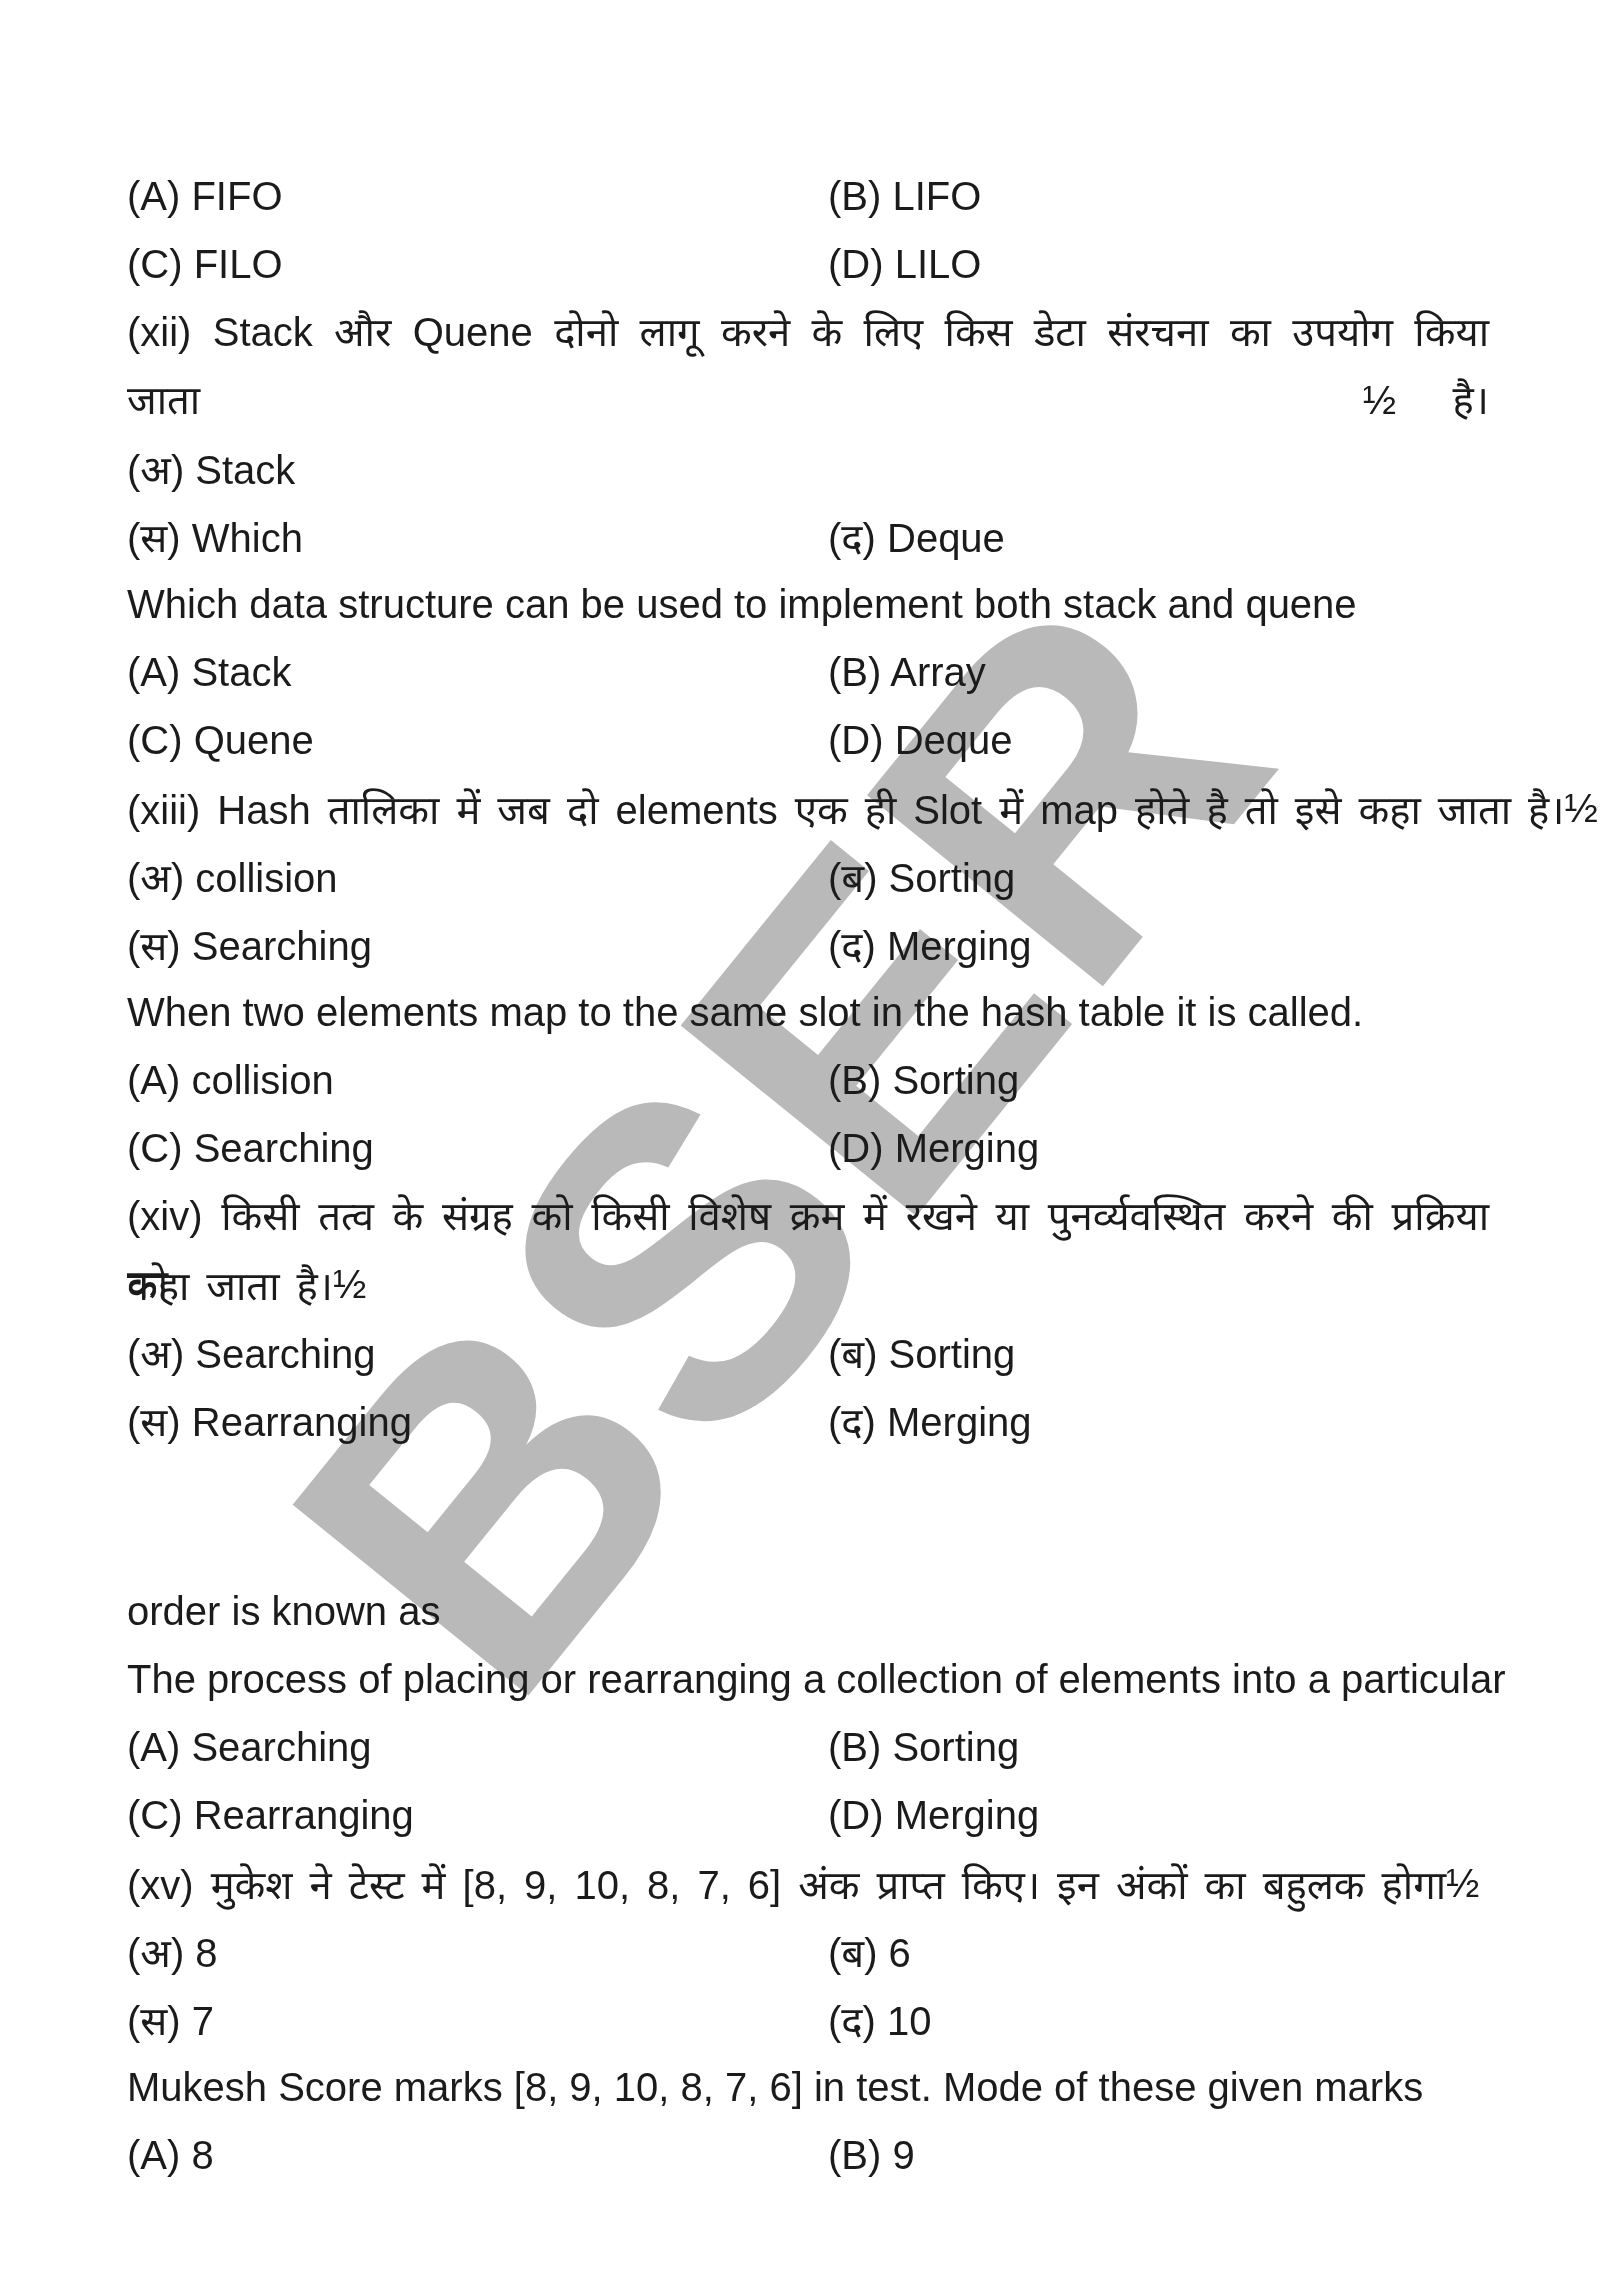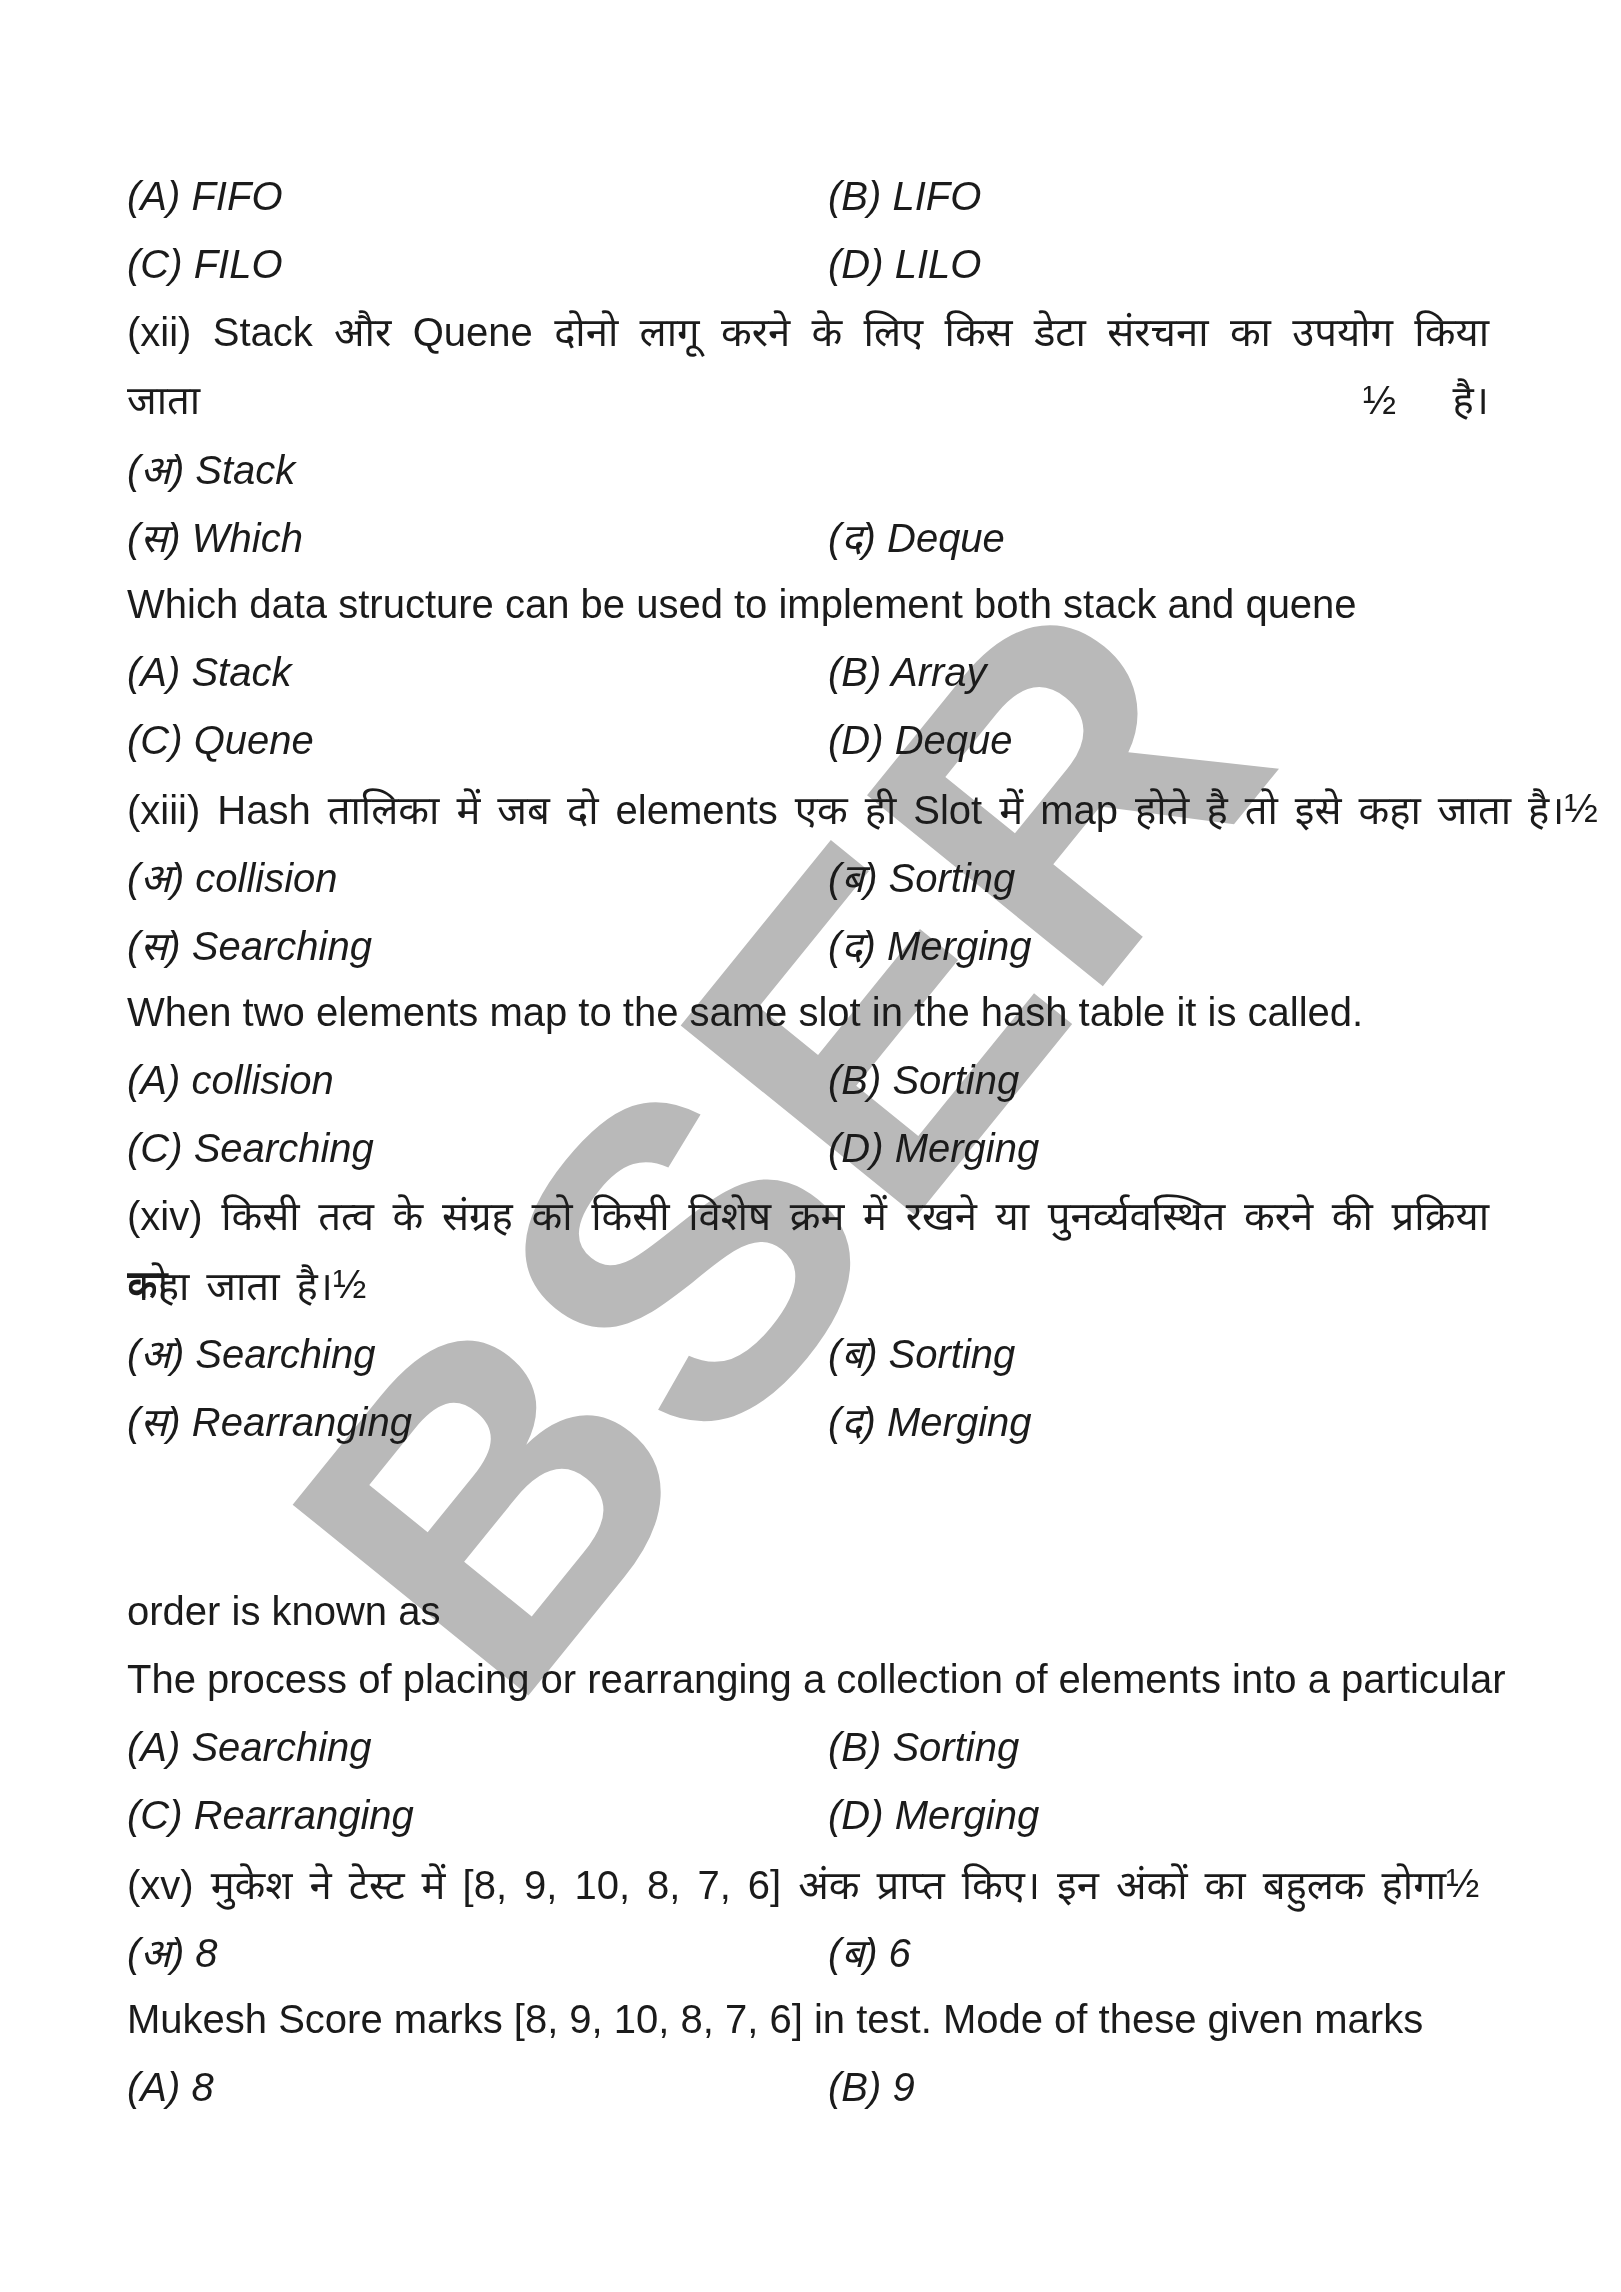--- a/index.html
+++ b/index.html
@@ -40,21 +40,20 @@
   .row {
     height: 68px;
     display: flex;
     align-items: center;
     white-space: nowrap;
   }
   .row.opts {
     display: grid;
     grid-template-columns: 701px 1fr;
     align-items: center;
-    font-style: italic;
   }
   .row.justify {
     display: block;
     line-height: 68px;
     text-align: justify;
     text-align-last: justify;
     word-spacing: 6.9px;
     white-space: normal;
   }
   .row.qmark {
@@ -179,20 +178,24 @@
   <div class="row qmark">
     <span>(xv) मुकेश ने टेस्ट में [8, 9, 10, 8, 7, 6] अंक प्राप्त किए। इन अंकों का बहुलक होगा</span>
     <span class="mark">½</span>
   </div>
 
   <div class="row opts">
     <span>(अ) 8</span>
     <span>(ब) 6</span>
   </div>
 
+  <div class="row opts">
+    <span>(स) 7</span>
+    <span>(द) 10</span>
+  </div>
 
   <div class="row">Mukesh Score marks [8, 9, 10, 8, 7, 6] in test. Mode of these given marks</div>
 
   <div class="row opts">
     <span>(A) 8</span>
     <span>(B) 9</span>
   </div>
 
 </div>
 

